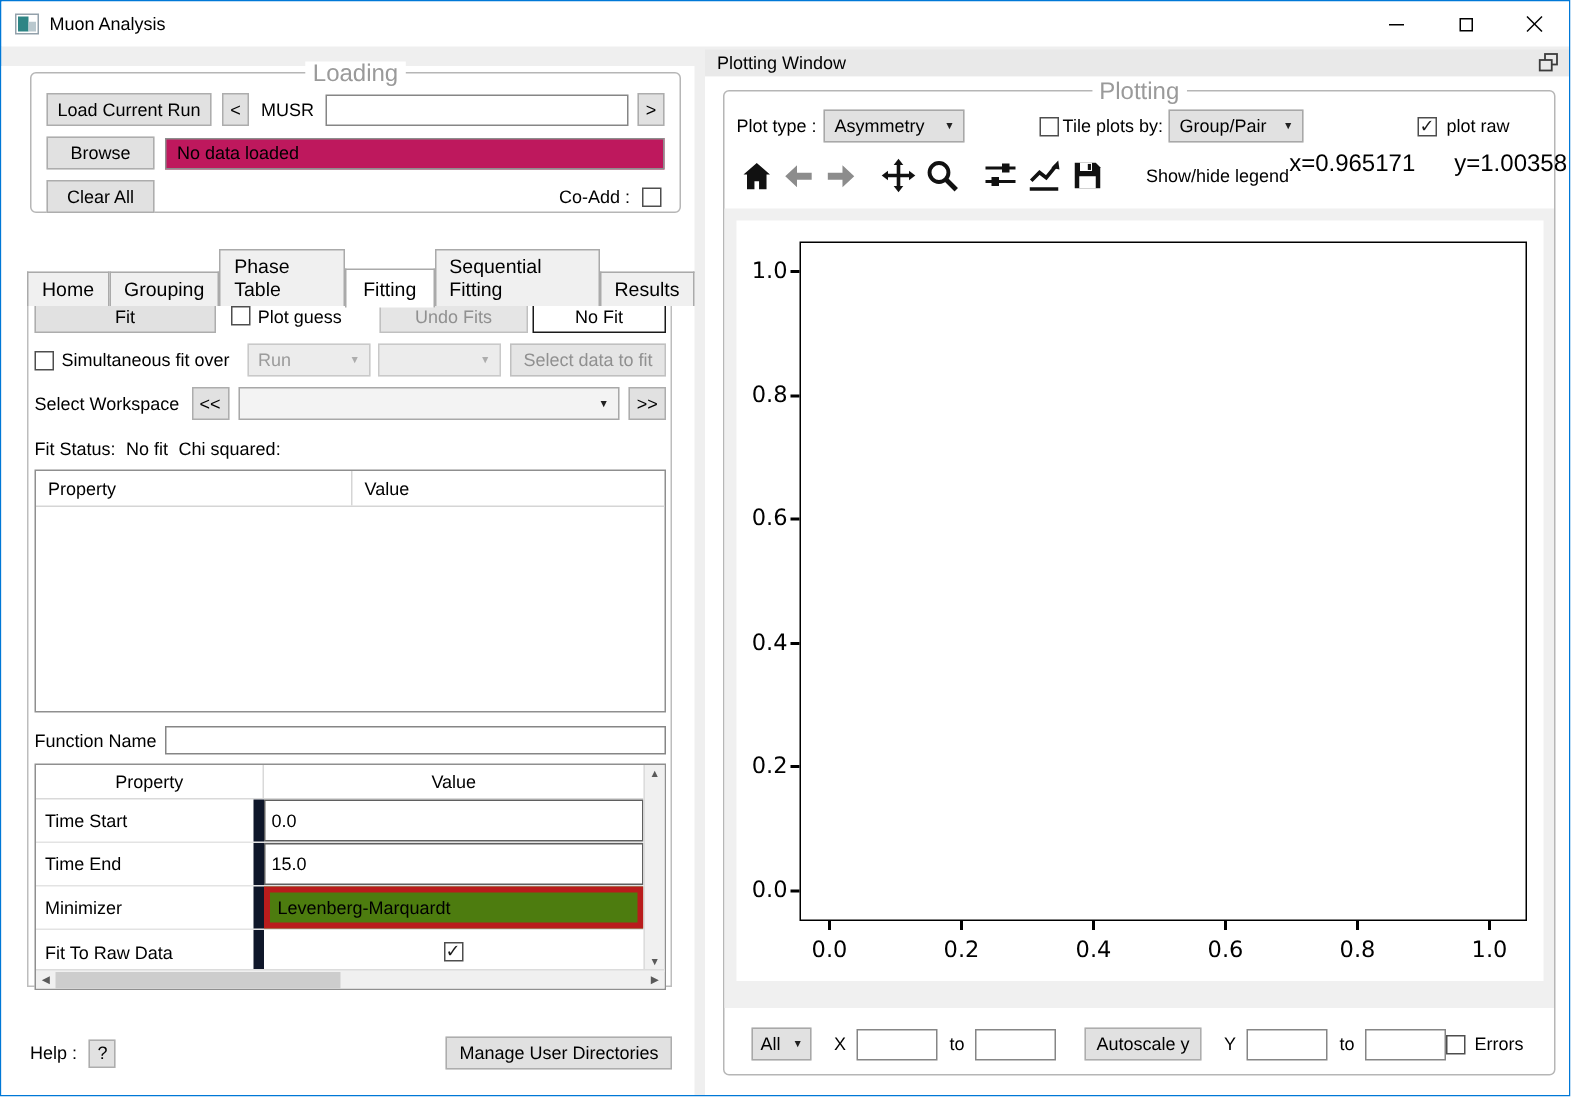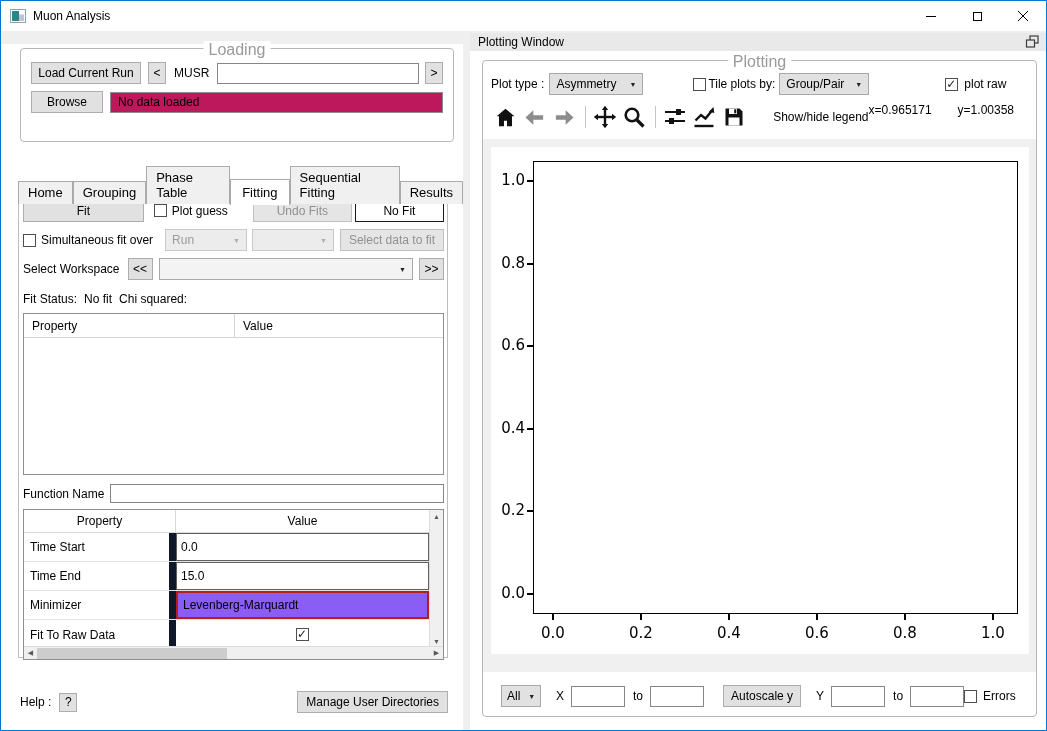--- a/index.html
+++ b/index.html
@@ -64,21 +64,21 @@
 
   
   .stable { margin-top:6px; height:151px; border:1px solid #8f8f8f; position:relative; background:#fff; }
   .stable .shdr { position:absolute; left:0; top:0; right:14px; height:23px; border-bottom:1px solid #d9d9d9; display:flex; }
   .stable .sh1 { width:152px; border-right:1px solid #d9d9d9; display:flex; align-items:center; justify-content:center; }
   .stable .sh2 { flex:1; display:flex; align-items:center; justify-content:center; }
   .srow { position:absolute; left:0; right:14px; height:29px; display:flex; border-bottom:1px solid #e3e3e3; }
   .srow .pc { width:152px; border-right:7px solid #0f172a; display:flex; align-items:center; padding-left:6px; }
   .srow .vc { flex:1; position:relative; display:flex; align-items:center; }
   .cell-input { position:absolute; left:0; top:0; width:100%; height:28px; border:1px solid #5f5f5f; background:#fff; font-family:inherit; font-size:12px; padding:0 4px; }
-  .cell-select { position:absolute; left:0; top:0; width:100%; height:28px; border:2px solid #b91c1c; background:#8b5cf6; display:flex; align-items:center; padding:0 5px; }
+  .cell-select { position:absolute; left:0; top:0; width:100%; height:28px; border:4px solid #b91c1c; background:#4d7c0f; display:flex; align-items:center; padding:0 5px; }
   .vc-center { justify-content:center; }
 
   
   .vsb { position:absolute; right:0; top:0; width:14px; height:138px; background:#f0f0f0; border-left:1px solid #dcdcdc; }
   .vsb .sa { position:absolute; left:0; width:13px; height:13px; display:flex; align-items:center; justify-content:center; font-size:7px; color:#5a5a5a; }
   .vsb .sa.up { top:0; } .vsb .sa.dn { bottom:0; }
   .hsb { position:absolute; left:0; right:0; bottom:0; height:13px; background:#f0f0f0; border-top:1px solid #dcdcdc; }
   .hsb .sa { position:absolute; top:0; width:13px; height:12px; display:flex; align-items:center; justify-content:center; font-size:7px; color:#5a5a5a; }
   .hsb .sa.lf { left:0; } .hsb .sa.rt { right:0; }
   .hsb .thumb { position:absolute; left:13px; top:1px; width:190px; height:11px; background:#cdcdcd; }
@@ -91,21 +91,21 @@
   .dock-title { padding-left:8px; font-size:12px; }
   .dock-float { position:absolute; right:5px; top:2px; width:16px; height:14px; }
   .right-body { position:absolute; left:0; right:0; top:20px; bottom:0; background:#fff; }
   .plotgroup { position:absolute; left:12px; top:9px; right:9px; bottom:13px; background:#fff; }
 
   .prow1 { display:flex; align-items:center; margin-top:12px; padding:0 8px; }
   .toolbar { display:flex; align-items:center; margin-top:9px; padding-left:10px; }
   .tbtn { width:26px; height:26px; display:flex; align-items:center; justify-content:center; margin-right:5px; }
   .tsep { width:1px; height:22px; background:#c4c4c4; margin:0 7px 0 3px; }
   .legend-btn { margin-left:22px; font-size:12px; white-space:nowrap; }
-  .coords { margin-left:auto; margin-right:22px; display:flex; gap:26px; font-size:12px; margin-top:-14px; }
+  .coords { margin-left:auto; margin-right:22px; display:flex; gap:26px; font-size:16px; margin-top:-14px; }
 
   .figure { margin-top:9px; height:533px; background:#f0f0f0; position:relative; }
   .canvas { position:absolute; left:8px; top:8px; width:538px; height:507px; background:#fff; }
   .axes { position:absolute; left:42px; top:14px; width:485px; height:453px; border:1.5px solid #000; background:#fff; }
   .ytick-label { position:absolute; left:0; width:34px; text-align:right; font-family:"DejaVu Sans",sans-serif; font-size:15px; color:#000; }
   .ytick-mark { position:absolute; left:36px; width:6px; height:2px; background:#000; }
   .xtick-label { position:absolute; width:44px; text-align:center; top:477px; font-family:"DejaVu Sans",sans-serif; font-size:15px; color:#000; }
   .xtick-mark { position:absolute; top:467px; width:2px; height:6px; background:#000; }
 
   .brow { display:flex; align-items:center; margin-top:13px; padding:0 24px 0 18px; }
@@ -151,20 +151,25 @@
         <div class="lg-row lg-row1">
           <button class="btn" style="width:110px">Load Current Run</button>
           <button class="btn" style="width:18px;margin-left:7px;padding:0">&lt;</button>
           <span class="lbl" style="margin-left:8px">MUSR</span>
           <input class="tin" style="flex: 1 1 0%; margin-left: 8px;" readonly="" value="">
           <button class="btn" style="width:18px;margin-left:6px;padding:0">&gt;</button>
         </div>
         <div class="lg-row lg-row2">
           <button class="btn" style="width:72px">Browse</button>
           <div class="flat-field" style="flex:1;margin-left:7px">No data loaded</div>
+        </div>
+        <div class="lg-row lg-row3">
+          <button class="btn" style="width:72px">Clear All</button>
+          <span class="lbl" style="margin-left:auto">Co-Add :</span>
+          <span class="cb" style="margin-left:8px;margin-right:2px"></span>
         </div>
       </div>
 
       <div class="tabbar">
         <div class="tab">Home</div>
         <div class="tab">Grouping</div>
         <div class="tab">Phase Table</div>
         <div class="tab active">Fitting</div>
         <div class="tab">Sequential Fitting</div>
         <div class="tab">Results</div>

